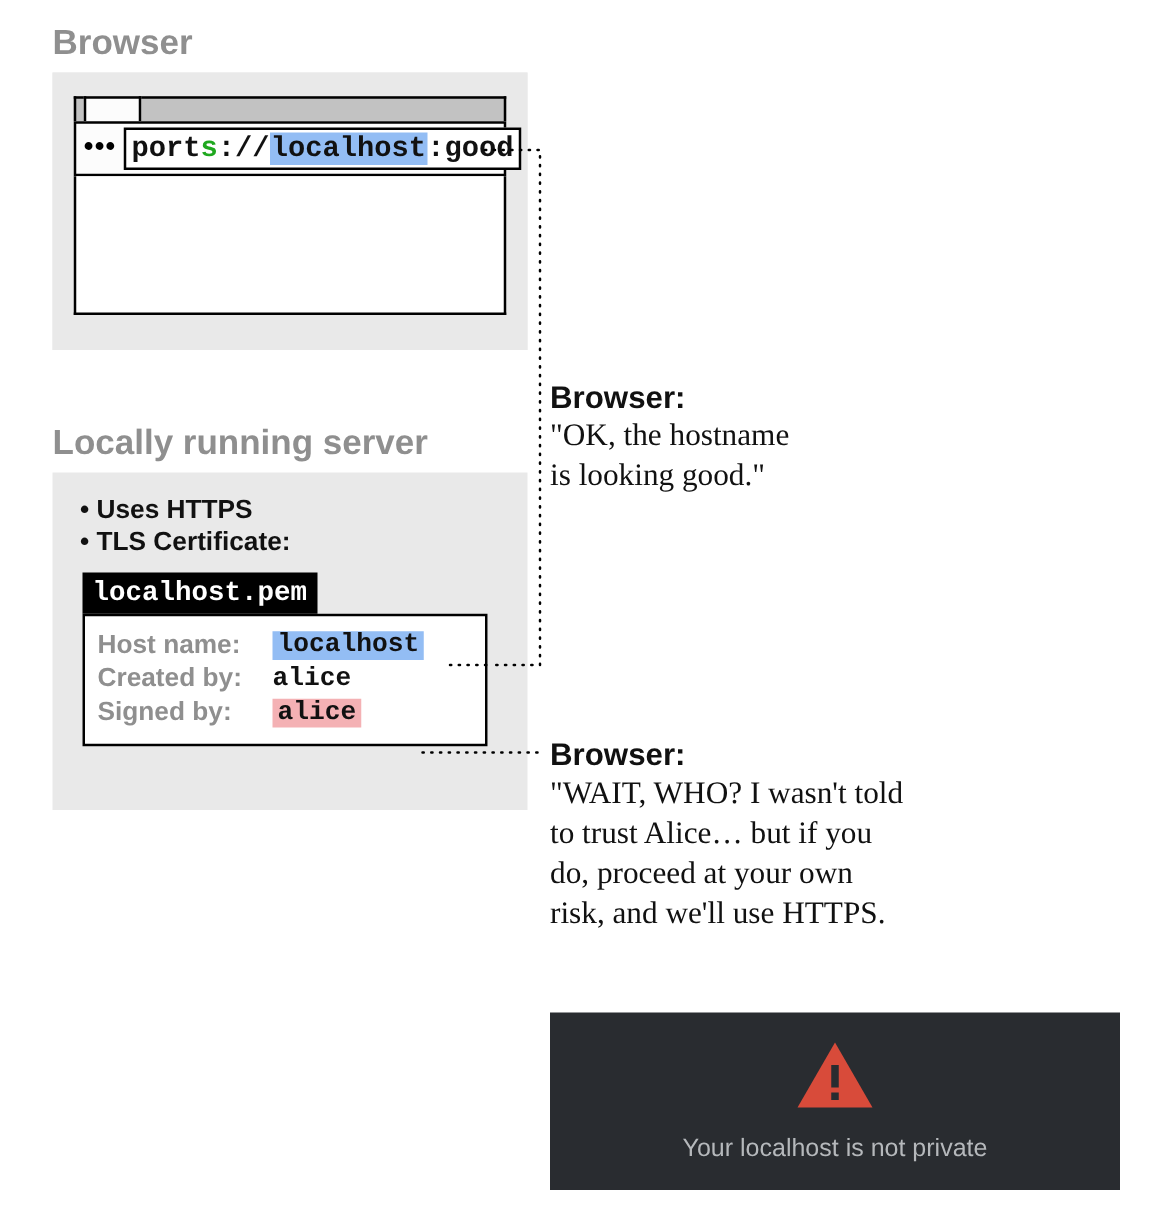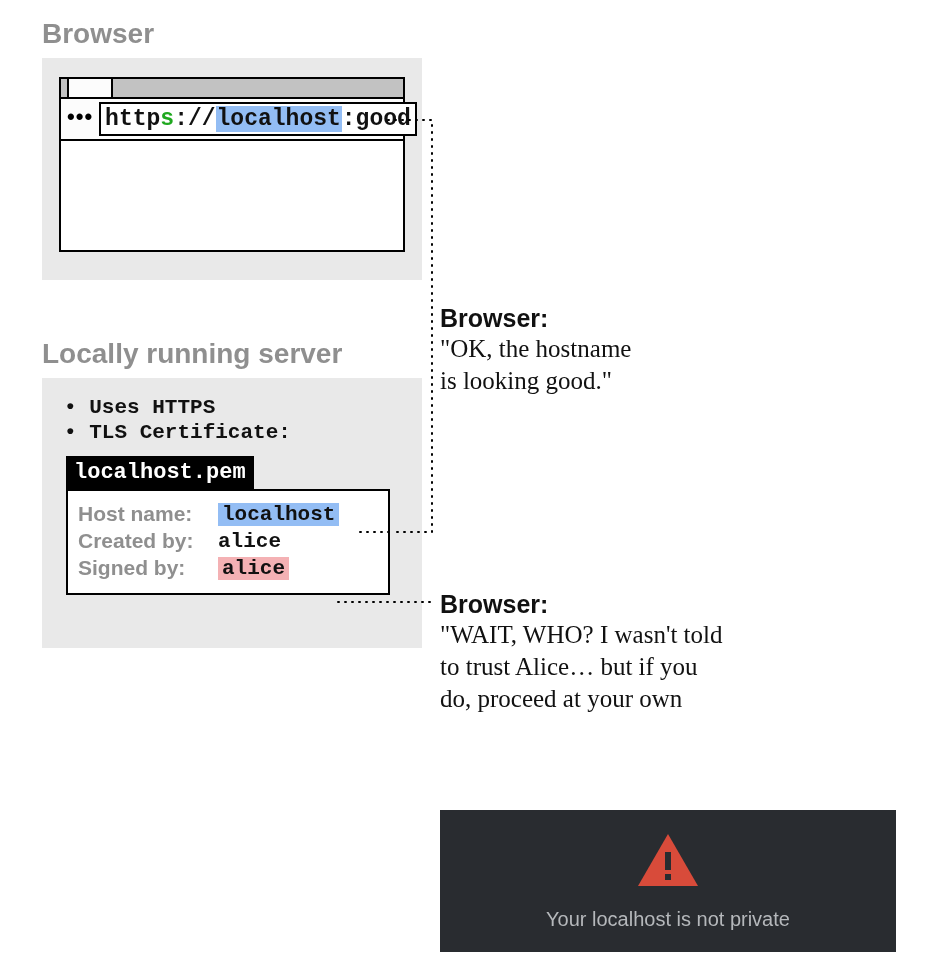--- a/index.html
+++ b/index.html
@@ -58,21 +58,21 @@
 
   
   .server-label { left:42px; top:338px; }
   .server-box {
     position:absolute; left:42px; top:378px;
     width:380px; height:270px;
     background:#e9e9e9; padding:14px 18px;
   }
   .bullets { font-size:21px; font-weight:700; color:#111; margin:4px 0 12px 4px;}
   .bullets div::before{content:"• "; font-weight:900;}
-  .bullets div{margin:2px 0;font-family:Liberation Mono, monospace;}
+  .bullets div{margin:2px 0;}
   .pem-badge{
     background:#000; color:#fff;
     font-family:"Courier New",monospace; font-weight:700; font-size:22px;
     display:inline-block; padding:4px 8px; margin-left:6px;
   }
   .cert-box{
     margin-top:0px; margin-left:6px;
     border:2px solid #000; background:#fff;
     width:324px; padding:8px 10px 10px 10px;
   }
@@ -106,21 +106,21 @@
 
 <div class="section-title browser-section">Browser</div>
 
 <div class="browser-box">
   <div class="browser-window">
     <div class="tab-bg"></div>
     <div class="tab"></div>
     <div class="addressbar-row">
       <span class="dots">•••</span>
       <span class="url-box">
-        <span class="url-pre">http</span>
+        <span class="url-pre">port</span>
           <span class="url-s">s</span>
           <span class="url-sep">://</span>
           <span class="url-host">localhost</span>
           <span class="url-port">:good</span>
       </span>
     </div>
     <div class="viewport"></div>
   </div>
 </div>
 
@@ -152,20 +152,21 @@
   <div class="speak-title">Browser:</div>
   <div class="speech">"OK, the hostname</div>
   <div class="speech">is looking good."</div>
 </div>
 
 <div class="speak2">
   <div class="speak-title">Browser:</div>
   <div class="speech">"WAIT, WHO? I wasn't told</div>
   <div class="speech">to trust Alice… but if you</div>
   <div class="speech">do, proceed at your own</div>
+  <div class="speech">risk, and we'll use HTTPS.</div>
 </div>
 
 <div class="warn-card">
   <svg class="warn-tri" width="64" height="56">
     <polygon points="32,2 62,54 2,54" fill="#d84b3a"></polygon>
     <rect x="29" y="20" width="6" height="18" fill="#292c30"></rect>
     <rect x="29" y="42" width="6" height="6" fill="#292c30"></rect>
   </svg>
   <div class="warn-text">Your localhost is not private</div>
 </div>

